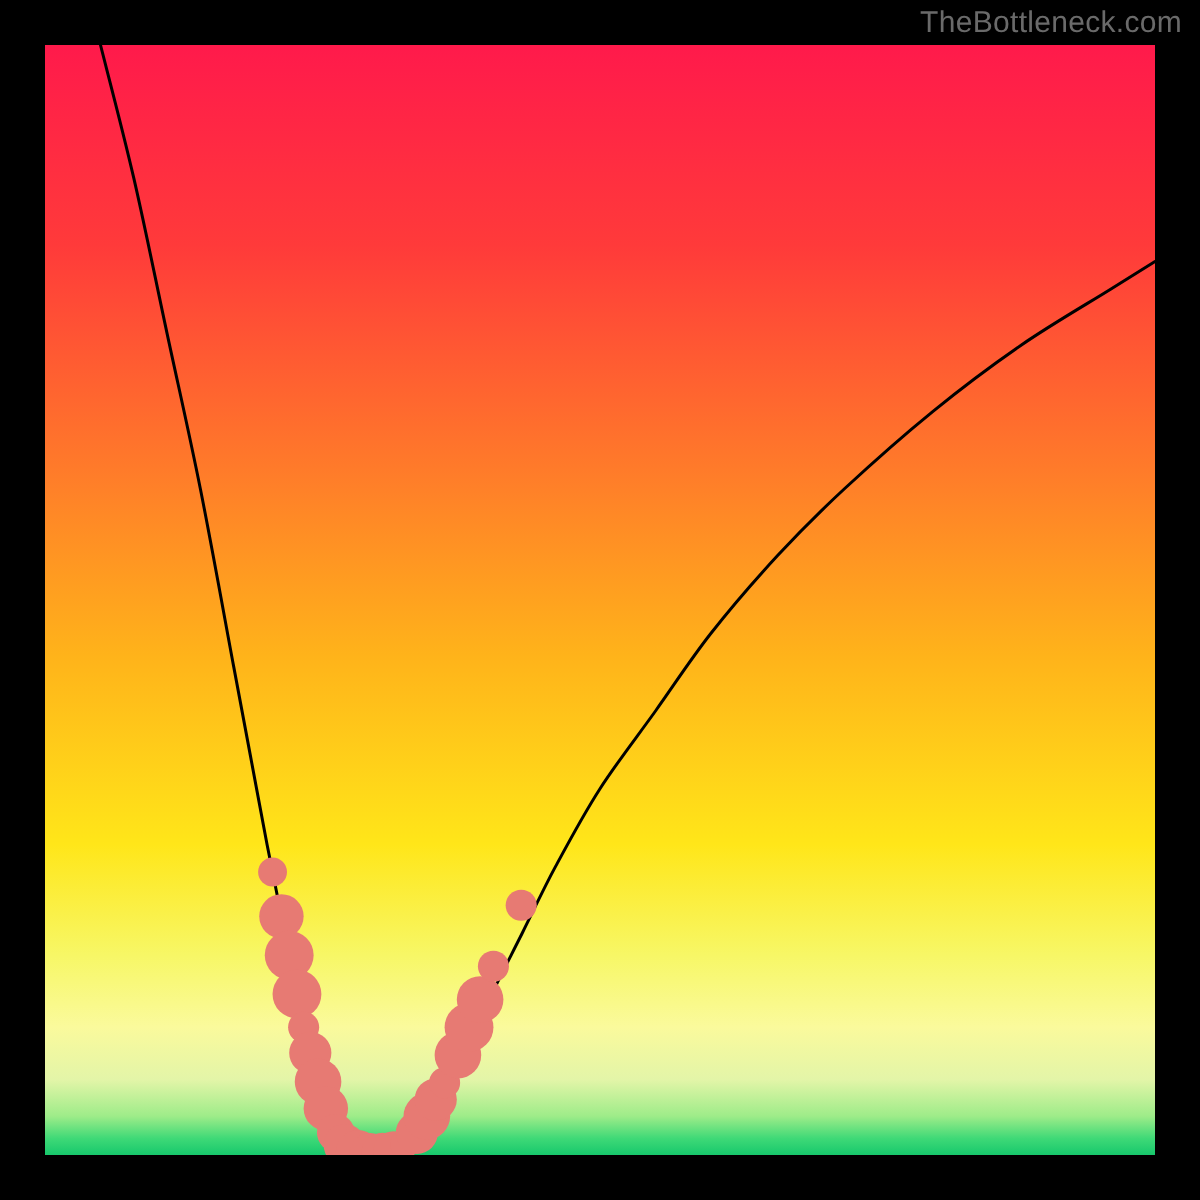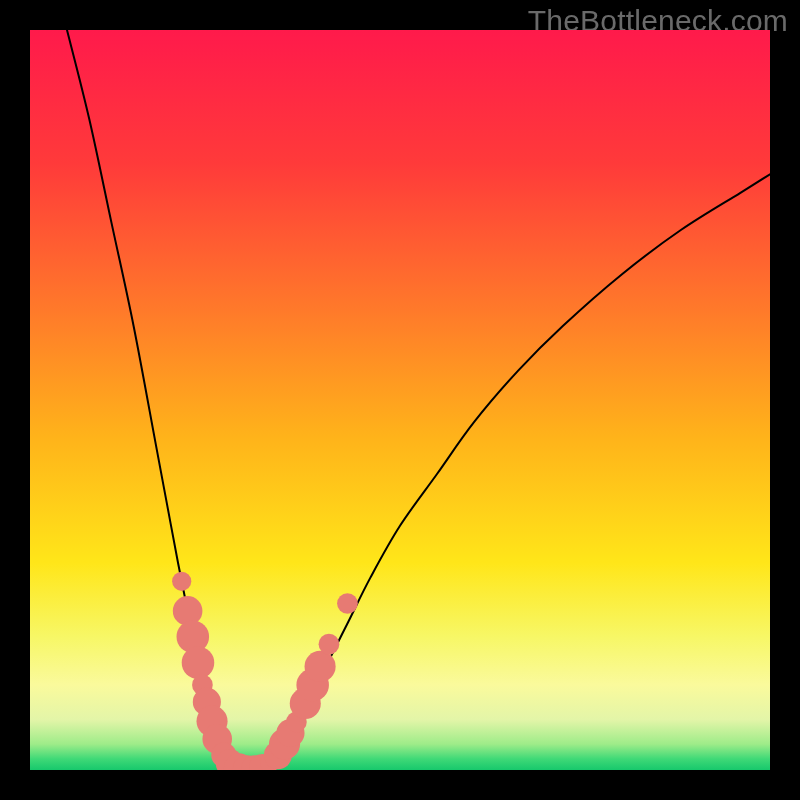--- a/index.html
+++ b/index.html
@@ -33,21 +33,21 @@
   }
   svg.curves {
     position: absolute;
     inset: 0;
   }
   .watermark {
     position: absolute;
     top: 4px;
     right: 12px;
     color: #6a6a6a;
-    font-size: 30px;
+    font-size: 20px;
     font-weight: 500;
     letter-spacing: 0.2px;
   }
 </style>
 </head>
 <body>
 
 <div class="frame">
 
   <div class="watermark">TheBottleneck.com</div>

